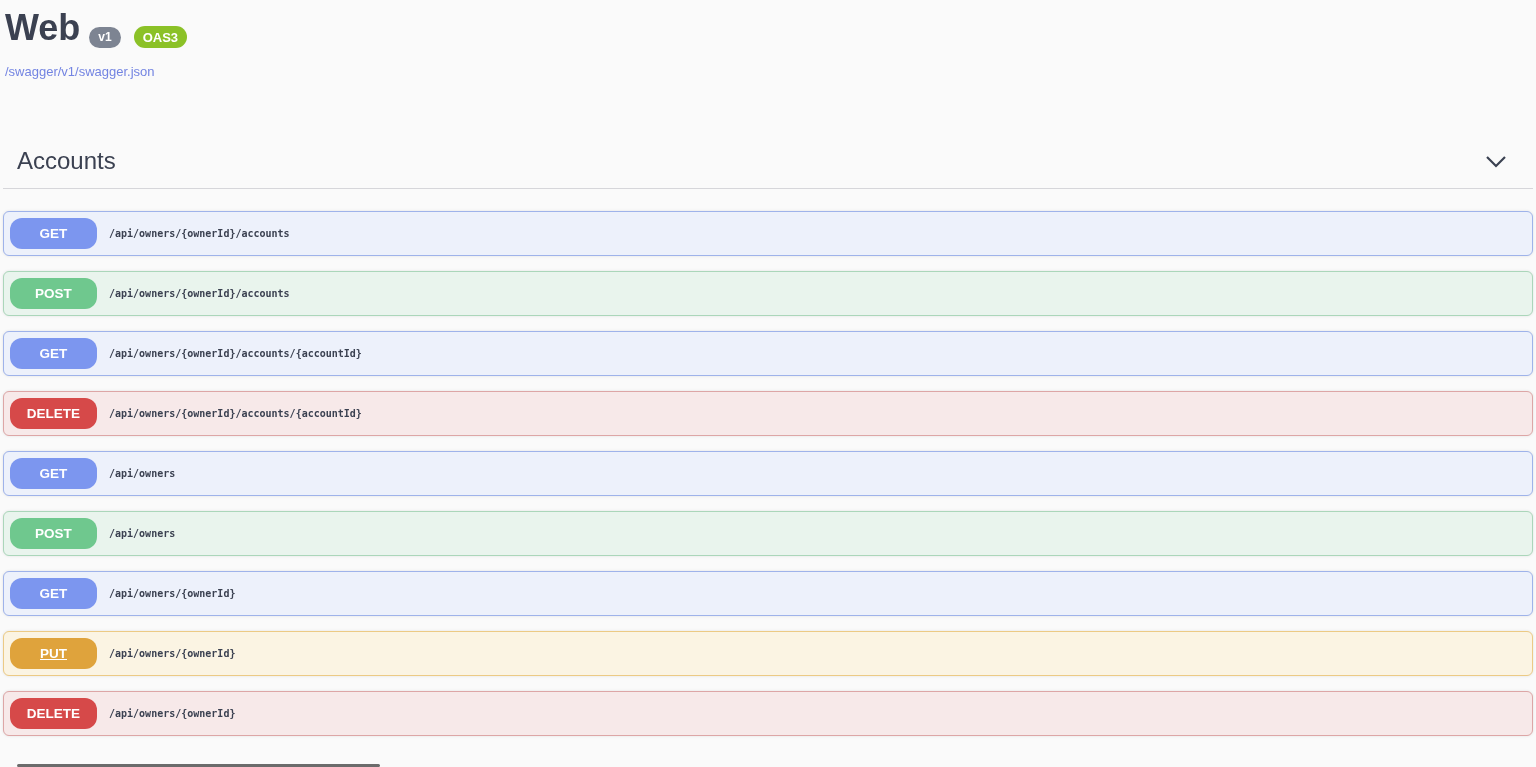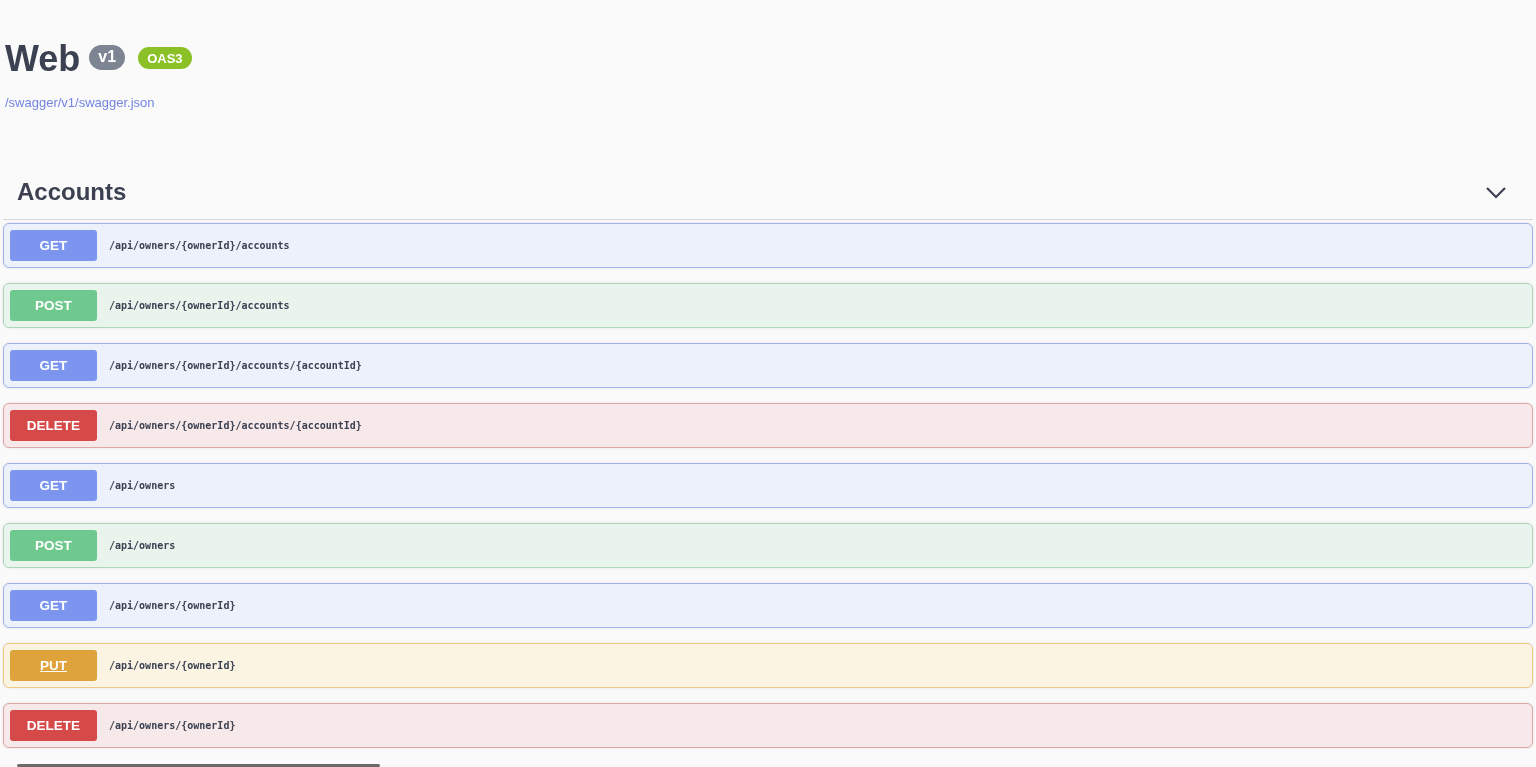--- a/index.html
+++ b/index.html
@@ -6,68 +6,68 @@
   html, body { width: 1536px; height: 767px; overflow: hidden; }
   body {
     background: var(--page-bg, #fafafa);
     font-family: "Liberation Sans", sans-serif;
     color: var(--text, #3b4151);
   }
   .wrapper { padding: 8px 3px 0 3px; }
 
   
   .info { padding-left: 2px; margin-bottom: 67px; }
-  .title-line { display: flex; align-items: center; margin-top: 31px; }
+  .title-line { display: flex; align-items: flex-end; }
   h1.api-title {
     font-size: 36px; line-height: 40px; font-weight: 700;
     color: var(--text, #3b4151); letter-spacing: 0;
   }
   .pill {
     display: inline-block; color: #fff; font-weight: 700;
     border-radius: 57px; vertical-align: top;
   }
   .pill.version {
     background: var(--version-badge-bg, #7d8492);
-    font-size: 16px; padding: 3px 9px 4px; margin: -3px 0 0 9px;
+    font-size: 12px; padding: 3px 9px 4px; margin: -3px 0 0 9px;
   }
   .pill.oas {
     background: var(--oas-badge-bg, #8bc127);
     font-size: 13px; padding: 4px 9px 3px; margin: -3px 0 0 13px;
   }
   .spec-link {
     display: inline-block; margin-top: 16px; font-size: 13px;
     color: var(--link, #7384e2); text-decoration: none; font-weight: 400;
   }
 
   
   .section h3 {
     display: flex; align-items: center; justify-content: space-between;
-    font-size: 24px; line-height: 28px; font-weight: 700;
+    font-size: 24px; line-height: 28px; font-weight: 400;
     color: var(--text, #3b4151);
     padding: 0 26px 13px 14px;
     border-bottom: 1px solid var(--divider, #d6d6da);
-    margin-bottom: 3px;
+    margin-bottom: 22px;
     cursor: pointer;
     gap: 32px;
   }
   .section + .section h3 { margin-top: 13px; }
   .chevron svg { display: block; }
 
   
   .op-row {
     display: flex; align-items: center;
     height: 45px; margin-bottom: 15px;
     padding: 0 10px 0 6px;
     border: 1px solid #ccc; border-radius: 6px;
     box-shadow: 0 0 3px rgba(0,0,0,.10);
     cursor: pointer;
   }
   .method-badge {
     min-width: 87px; text-align: center;
-    padding: 8px 8px; border-radius: 3px;
+    padding: 8px 8px; border-radius: 12px;
     font-size: 13.5px; font-weight: 700; color: #fff;
     font-family: "Liberation Sans", sans-serif;
   }
   .op-path {
     margin-left: 12px;
     font-family: "DejaVu Sans Mono", monospace;
     font-size: 10px; font-weight: 600;
     color: var(--text, #3b4151);
   }
   .m-get    { background: var(--get-bg, #edf1fb);    border-color: var(--get-border, #9fb3ea); }

